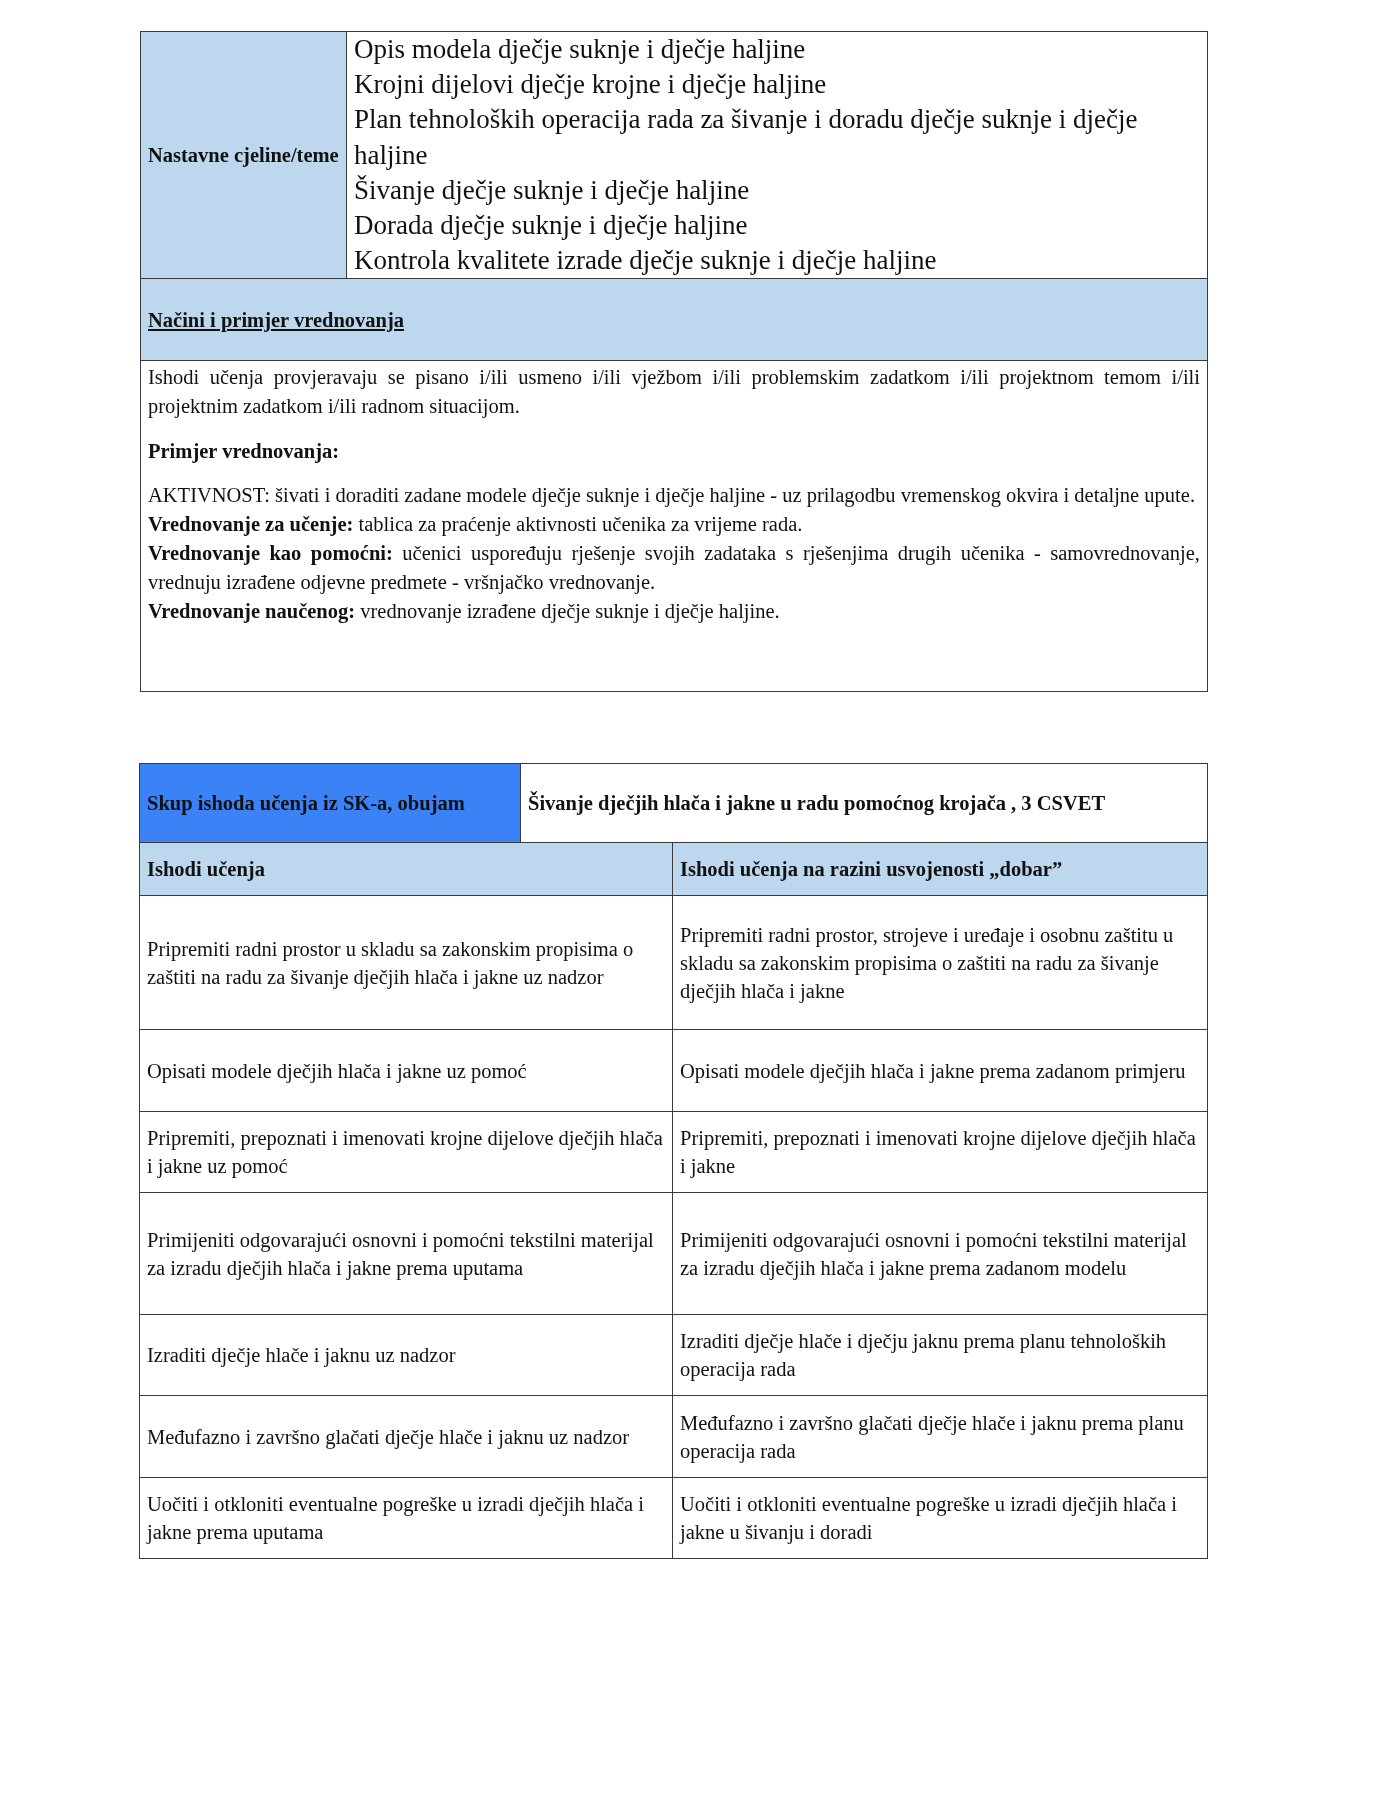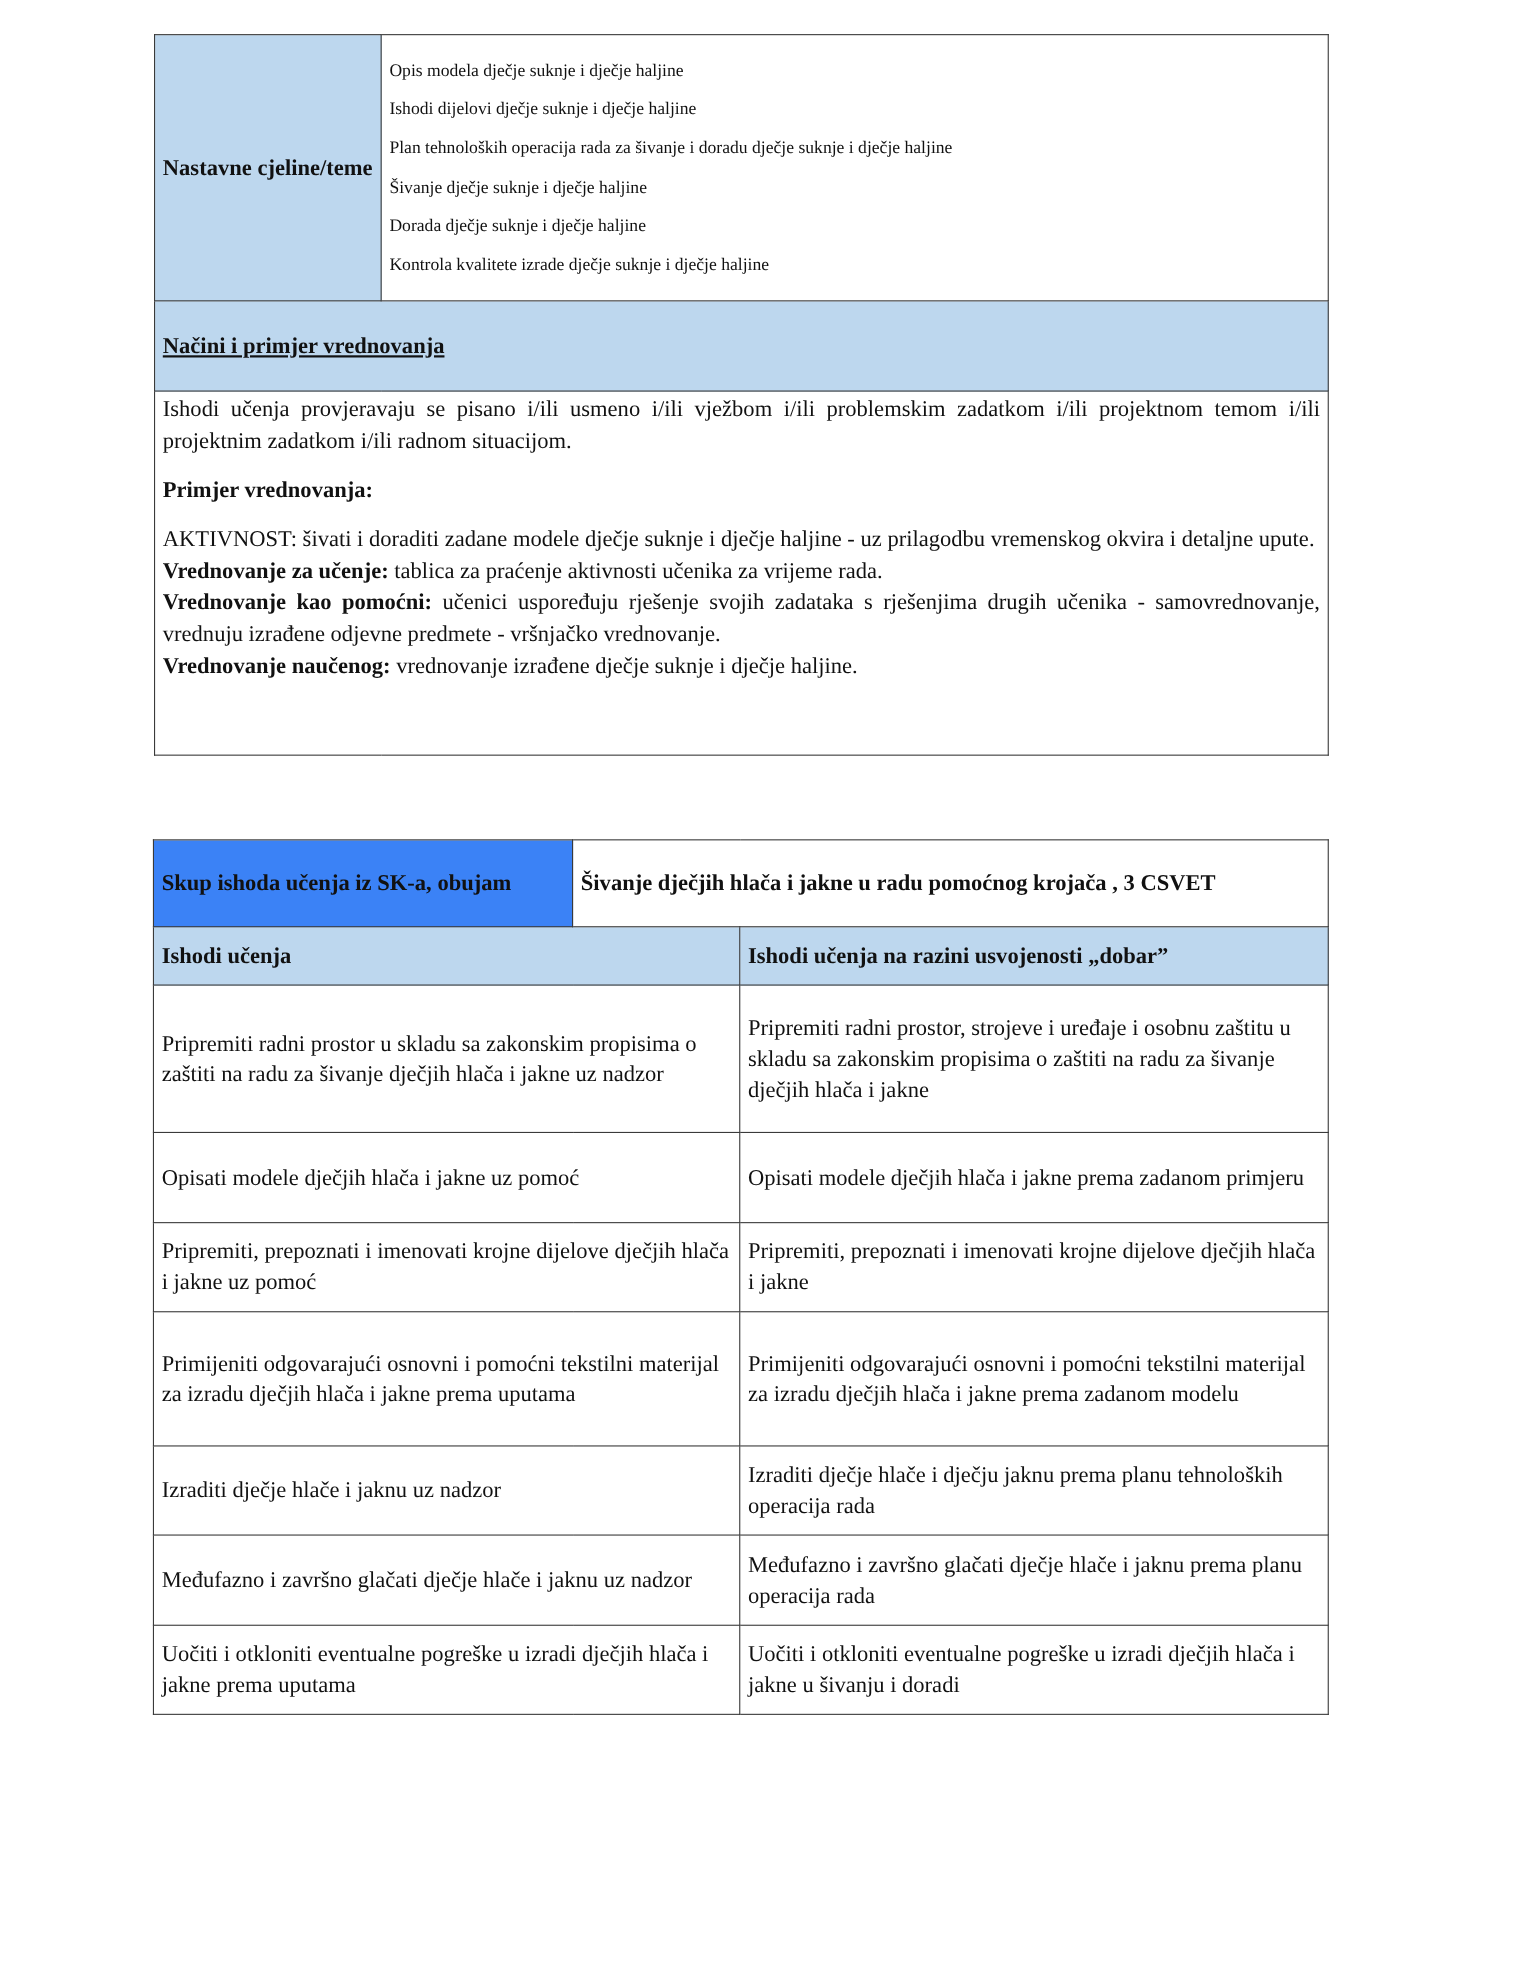--- a/index.html
+++ b/index.html
@@ -7,21 +7,21 @@
   .page { position: absolute; left: 0; top: 0; width: 1386px; height: 1797px; }
   table { border-collapse: collapse; position: absolute; table-layout: fixed; }
   td { border: 1.5px solid #3a3a3a; vertical-align: middle; padding: 0 7px; font-size: 20.5px; line-height: 28px; }
   .light { background: #bdd7ee; }
   .mid { background: #3b82f6; }
   .bold { font-weight: bold; }
   
   #t1 { left: 140px; top: 31px; width: 1068px; }
   #t1 .c-label { width: 192px; height: 241px; margin-left: 24px; }
   #t1 .topics { padding-left: 7px; }
-  #t1 .topic-line { line-height: 35.2px; font-size: 16px; }
+  #t1 .topic-line { line-height: 35.2px; font-size: 27px; }
   #t1 .hdr-row td { height: 81px; text-decoration: underline; }
   #t1 .content { height: 322px; vertical-align: top; padding-top: 2px; padding-bottom: 6px; }
   .para { text-align: justify; margin: 0; line-height: 29px; }
   .gap { height: 16px; }
   .sub-head { font-weight: bold; margin: 0; line-height: 28px; }
   
   #t2 { left: 139px; top: 763px; width: 1069px; }
   #t2 .top-hdr td { height: 78px; }
   #t2 .col-hdr td { height: 52px; }
   #t2 .r td { line-height: 28px; }
@@ -36,21 +36,21 @@
         <col style="width:206px">
         <col>
       </colgroup>
     <tbody>
         <tr>
       <td class="light bold c-label">
         <span>Nastavne cjeline/teme</span>
       </td>
       <td class="topics">
         <div class="topic-line">Opis modela dječje suknje i dječje haljine</div>
-        <div class="topic-line">Ishodi dijelovi dječje suknje i dječje haljine</div>
+        <div class="topic-line">Krojni dijelovi dječje krojne i dječje haljine</div>
         <div class="topic-line">Plan tehnoloških operacija rada za  šivanje i doradu dječje suknje i dječje haljine</div>
         <div class="topic-line">Šivanje dječje suknje i dječje haljine</div>
         <div class="topic-line">Dorada dječje suknje  i dječje haljine</div>
         <div class="topic-line">Kontrola kvalitete izrade dječje suknje i dječje haljine</div>
       </td>
     </tr>
     <tr class="hdr-row">
       <td colspan="2" class="light bold">
         <span>Načini i primjer vrednovanja</span>
       </td>

